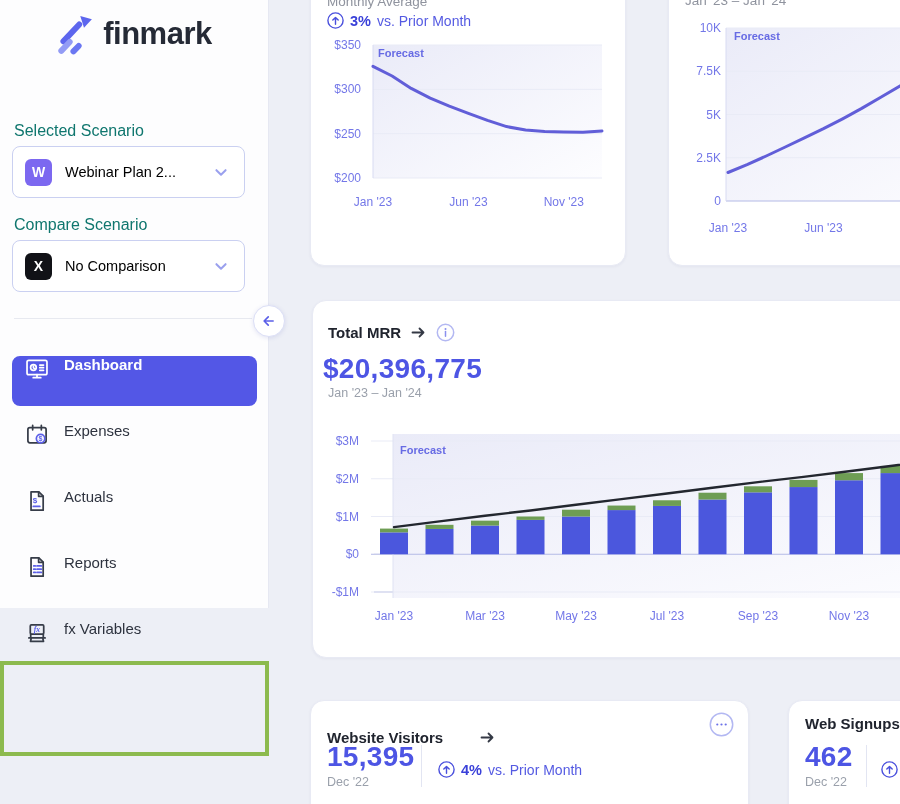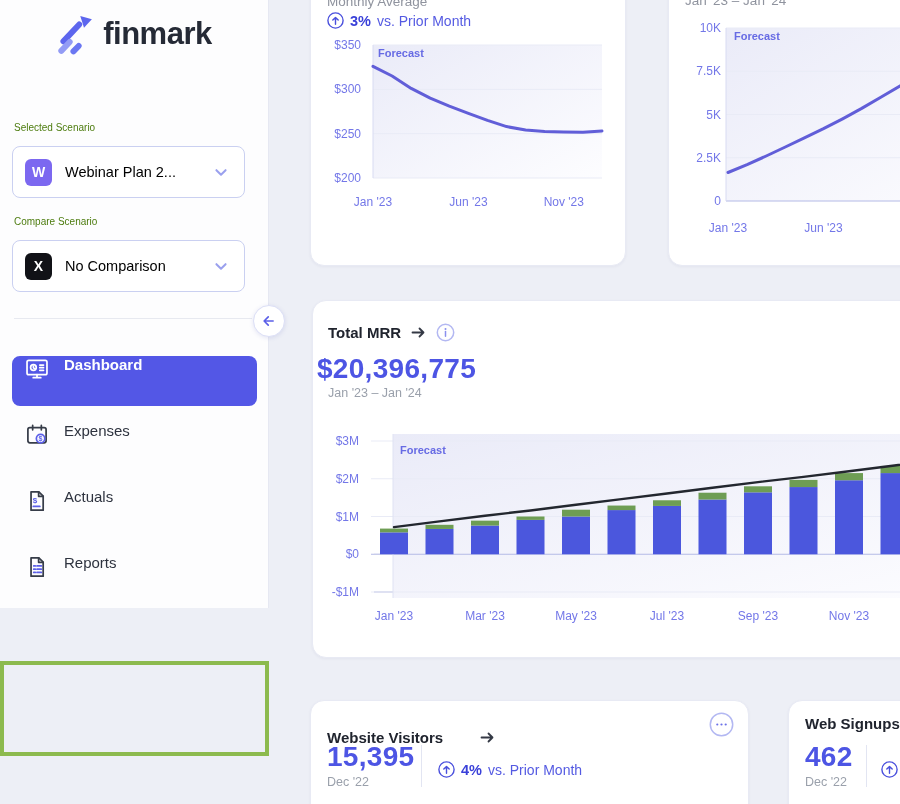--- a/index.html
+++ b/index.html
@@ -5,21 +5,21 @@
   html,body{margin:0;padding:0;}
   body{width:900px;height:804px;overflow:hidden;position:relative;background:#edeff6;
        font-family:"Liberation Sans",sans-serif;-webkit-font-smoothing:antialiased;}
 
   
   .sidebar{position:absolute;left:0;top:0;width:268px;height:608px;background:#fdfdfe;
            border-right:1px solid #e6e8f2;z-index:2;}
   .logo-row{position:absolute;left:0;top:12px;width:268px;display:flex;align-items:center;
             justify-content:center;gap:9px;}
   .logo-text{font-size:31px;font-weight:bold;color:#252a36;letter-spacing:-.5px;}
-  .section-label{position:absolute;left:14px;font-size:10px;color:#4d7c0f;font-weight:500;}
+  .section-label{position:absolute;left:14px;font-size:16px;color:#0f766e;font-weight:500;}
   .dropdown{position:absolute;left:12px;width:233px;height:52px;background:#fff;
             border:1px solid #cad0f1;border-radius:8px;display:flex;align-items:center;
             padding:0 12px;gap:13px;box-sizing:border-box;cursor:pointer;}
   .badge{width:27px;height:27px;border-radius:6px;display:flex;align-items:center;
          justify-content:center;color:#fff;font-weight:bold;font-size:14px;flex:0 0 auto;}
   .dd-value{font-size:14.5px;color:#000000;font-weight:500;white-space:nowrap;overflow:hidden;flex:1;}
   .sb-divider{position:absolute;left:14px;top:318px;width:238px;height:1px;background:#e7e9f0;}
   .collapse-btn{position:absolute;left:253px;top:305px;width:30px;height:30px;border-radius:50%;
                 background:#fff;border:1px solid #dcdff6;box-shadow:0 1px 4px rgba(80,90,180,.15);
                 display:flex;align-items:center;justify-content:center;cursor:pointer;z-index:5;}
@@ -127,20 +127,28 @@
 
     <div class="nav-item">
       <svg width="26" height="26" viewBox="0 0 24 24" fill="none" stroke="#373d49" stroke-width="1.6" stroke-linecap="round" stroke-linejoin="round">
         <path d="M6.5 3.5h7.2l4 4v13h-11.2z"></path>
         <path d="M13.5 3.5v4.2h4.2"></path>
         <path d="M9 11h1.4 M12 11h4 M9 14h1.4 M12 14h4 M9 17h1.4 M12 17h4" stroke="#5b5fe8"></path>
       </svg>
       <span>Reports</span>
     </div>
 
+    <div class="nav-item">
+      <svg width="26" height="26" viewBox="0 0 24 24" fill="none" stroke="#373d49" stroke-width="1.6" stroke-linecap="round" stroke-linejoin="round">
+        <rect x="5.8" y="4.5" width="12.4" height="8.6" rx="1"></rect>
+        <text x="12" y="11.2" font-size="7" font-style="italic" font-weight="bold" fill="#5b5fe8" stroke="none" text-anchor="middle" font-family="Liberation Serif, serif">fx</text>
+        <path d="M4.5 16.6h15 M6.2 13.1v3.5 M17.8 13.1v3.5 M6 19.8h12 M6 19.8l.7-3.2 M18 19.8l-.7-3.2"></path>
+      </svg>
+      <span>fx Variables</span>
+    </div>
   </div>
 
   <div class="highlight-box"></div>
 </div>
 
 <div class="card" style="left:310px;top:-40px;width:314px;height:304px;">
   <div class="sub-label" style="left:16px;top:33px;">Monthly Average</div>
   <div class="delta-row" style="left:16px;top:51px;">
     <svg width="17" height="17" viewBox="0 0 17 17">
       <circle cx="8.5" cy="8.5" r="7.6" stroke="#4a50dd" stroke-width="1.4" fill="none"></circle>
@@ -207,21 +215,21 @@
     <span class="card-title">Total MRR</span>
     <svg width="17" height="15" viewBox="0 0 17 15">
       <path d="M2.5 7.5h11 M9.5 3.5l4 4-4 4" stroke="#343945" stroke-width="1.8" fill="none" stroke-linecap="round" stroke-linejoin="round"></path>
     </svg>
     <svg width="19" height="19" viewBox="0 0 19 19">
       <circle cx="9.5" cy="9.5" r="8.2" stroke="#b3b8f2" stroke-width="1.5" fill="none"></circle>
       <path d="M9.5 8.6v4.6" stroke="#8a90ee" stroke-width="1.5" stroke-linecap="round"></path>
       <circle cx="9.5" cy="5.9" r="1" fill="#8a90ee"></circle>
     </svg>
   </div>
-  <div class="big-value" style="left:4px;top:52px;">$20,396,775</div>
+  <div class="big-value" style="left:10px;top:52px;">$20,396,775</div>
   <div class="period" style="left:15px;top:85px;">Jan '23 – Jan '24</div>
   <svg id="mrr-svg" class="chart-svg" style="left:0;top:120px;" width="700" height="236">
       <defs>
         <linearGradient id="mrr-svgg" x1="0" y1="0" x2="1" y2="1">
           <stop offset="0" stop-color="#eaebf8"></stop>
           <stop offset="1" stop-color="#fdfdff"></stop>
         </linearGradient>
       </defs>
       <rect x="80" y="13" width="620" height="164" fill="url(#mrr-svgg)"></rect>
       <line x1="58" y1="20" x2="700" y2="20" stroke="#e9ebf6" stroke-width="1"></line>

